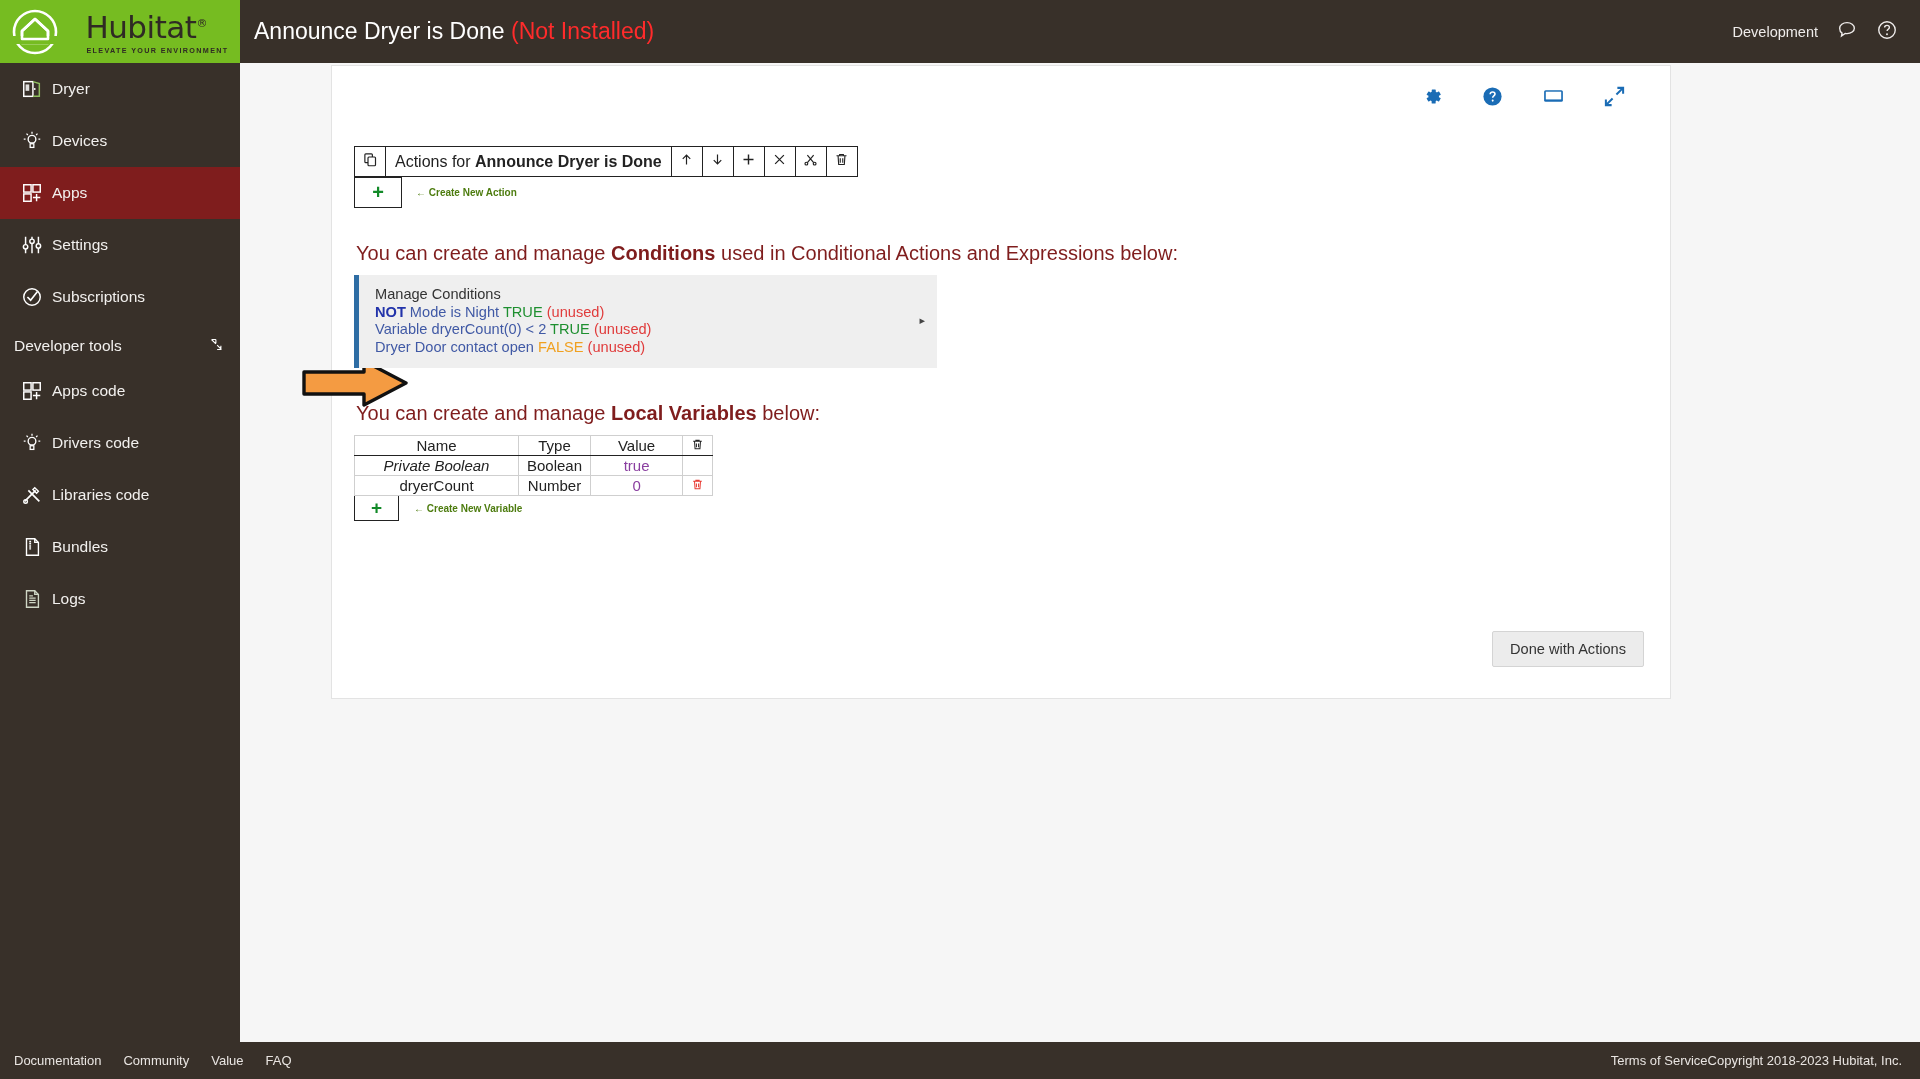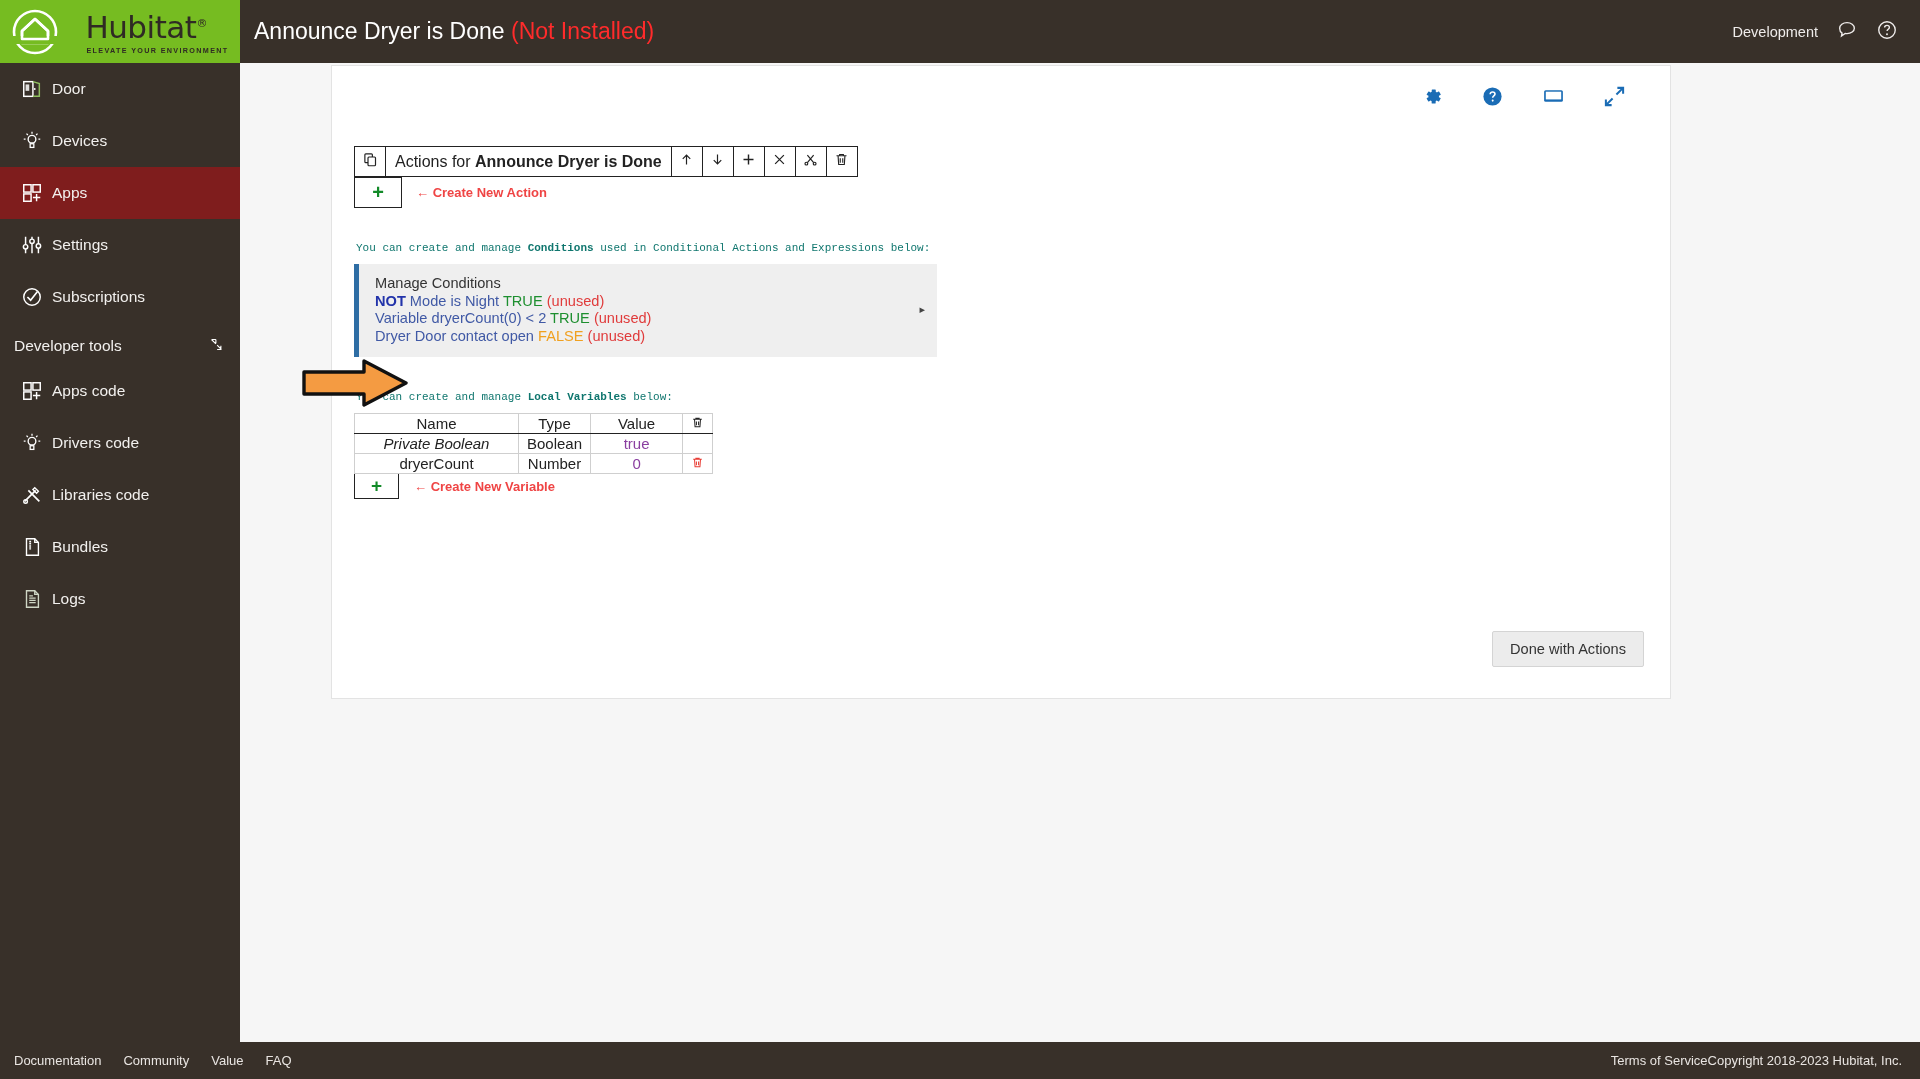--- a/index.html
+++ b/index.html
@@ -76,30 +76,30 @@
   .act-table { border-collapse: collapse; font-size: 16px; color: #222; }
   .act-table td {
     border: 1.6px solid #222; height: 30px; padding: 0 9px; text-align: center;
     vertical-align: middle; background: #fff;
   }
   .act-title { text-align: left !important; padding: 0 9px !important; white-space: nowrap; }
   .act-title b { font-weight: bold; }
   .icon-cell { width: 31px; padding: 0 !important; font-size: 16px; }
   .plus-cell { width: 47px; font-size: 20px; color: #128a28; font-weight: bold; }
   .create-link {
-    color: #ef4444; font-weight: bold; font-size: 13px; white-space: nowrap;
+    color: #4d7c0f; font-weight: bold; font-size: 10px; white-space: nowrap;
   }
   .create-row { display: flex; align-items: center; }
   .create-row .label { margin-left: 14px; }
 
   .arrow-pointer {
     position: absolute; left: -52px; top: 182px; width: 108px; height: 48px;
   }
 
-  .desc-text { font-size: 11px; color: #0f766e; margin: 34px 0 10px 2px; font-family: Liberation Mono, monospace; }
+  .desc-text { font-size: 20px; color: #7f1d1d; margin: 34px 0 10px 2px; }
   .desc-text b { font-weight: bold; }
 
   .cond-panel {
     width: 583px; background: #efefef; border-left: 5px solid #2e6da4;
     padding: 11px 0 11px 16px; position: relative; font-size: 14.6px;
     line-height: 17.7px; color: #333;
   }
   .cond-line { white-space: nowrap; }
   .c-blue { color: #4059a5; }
   .c-bluebold { color: #2233aa; font-weight: bold; }
@@ -176,21 +176,21 @@
 
     <div class="nav-item">
       <span class="ic">
         <svg width="22" height="22" viewBox="0 0 24 24">
             <rect x="3" y="4" width="10" height="16" fill="none" stroke="#fff" stroke-width="1.6"></rect>
             <path d="M13 4 L20 6 L20 20 L13 20" fill="none" stroke="#8fbf5f" stroke-width="1.6"></path>
             <circle cx="15" cy="12" r="1" fill="#fff"></circle>
             <rect x="5" y="7" width="4" height="7" fill="#fff" opacity=".85"></rect>
           </svg>
       </span>
-      <span>Door</span>
+      <span>Dryer</span>
     </div>
 
     <div class="nav-item">
       <span class="ic">
         <svg width="22" height="22" viewBox="0 0 24 24">
             <circle cx="12" cy="10" r="4.2" fill="none" stroke="#fff" stroke-width="1.5"></circle>
             <rect x="10" y="15" width="4" height="4" fill="none" stroke="#fff" stroke-width="1.4"></rect>
             <g stroke="#fff" stroke-width="1.4">
               <path d="M12 2v2M5 10H3M21 10h-2M6 4l1.5 1.5M18 4l-1.5 1.5"></path>
             </g>

